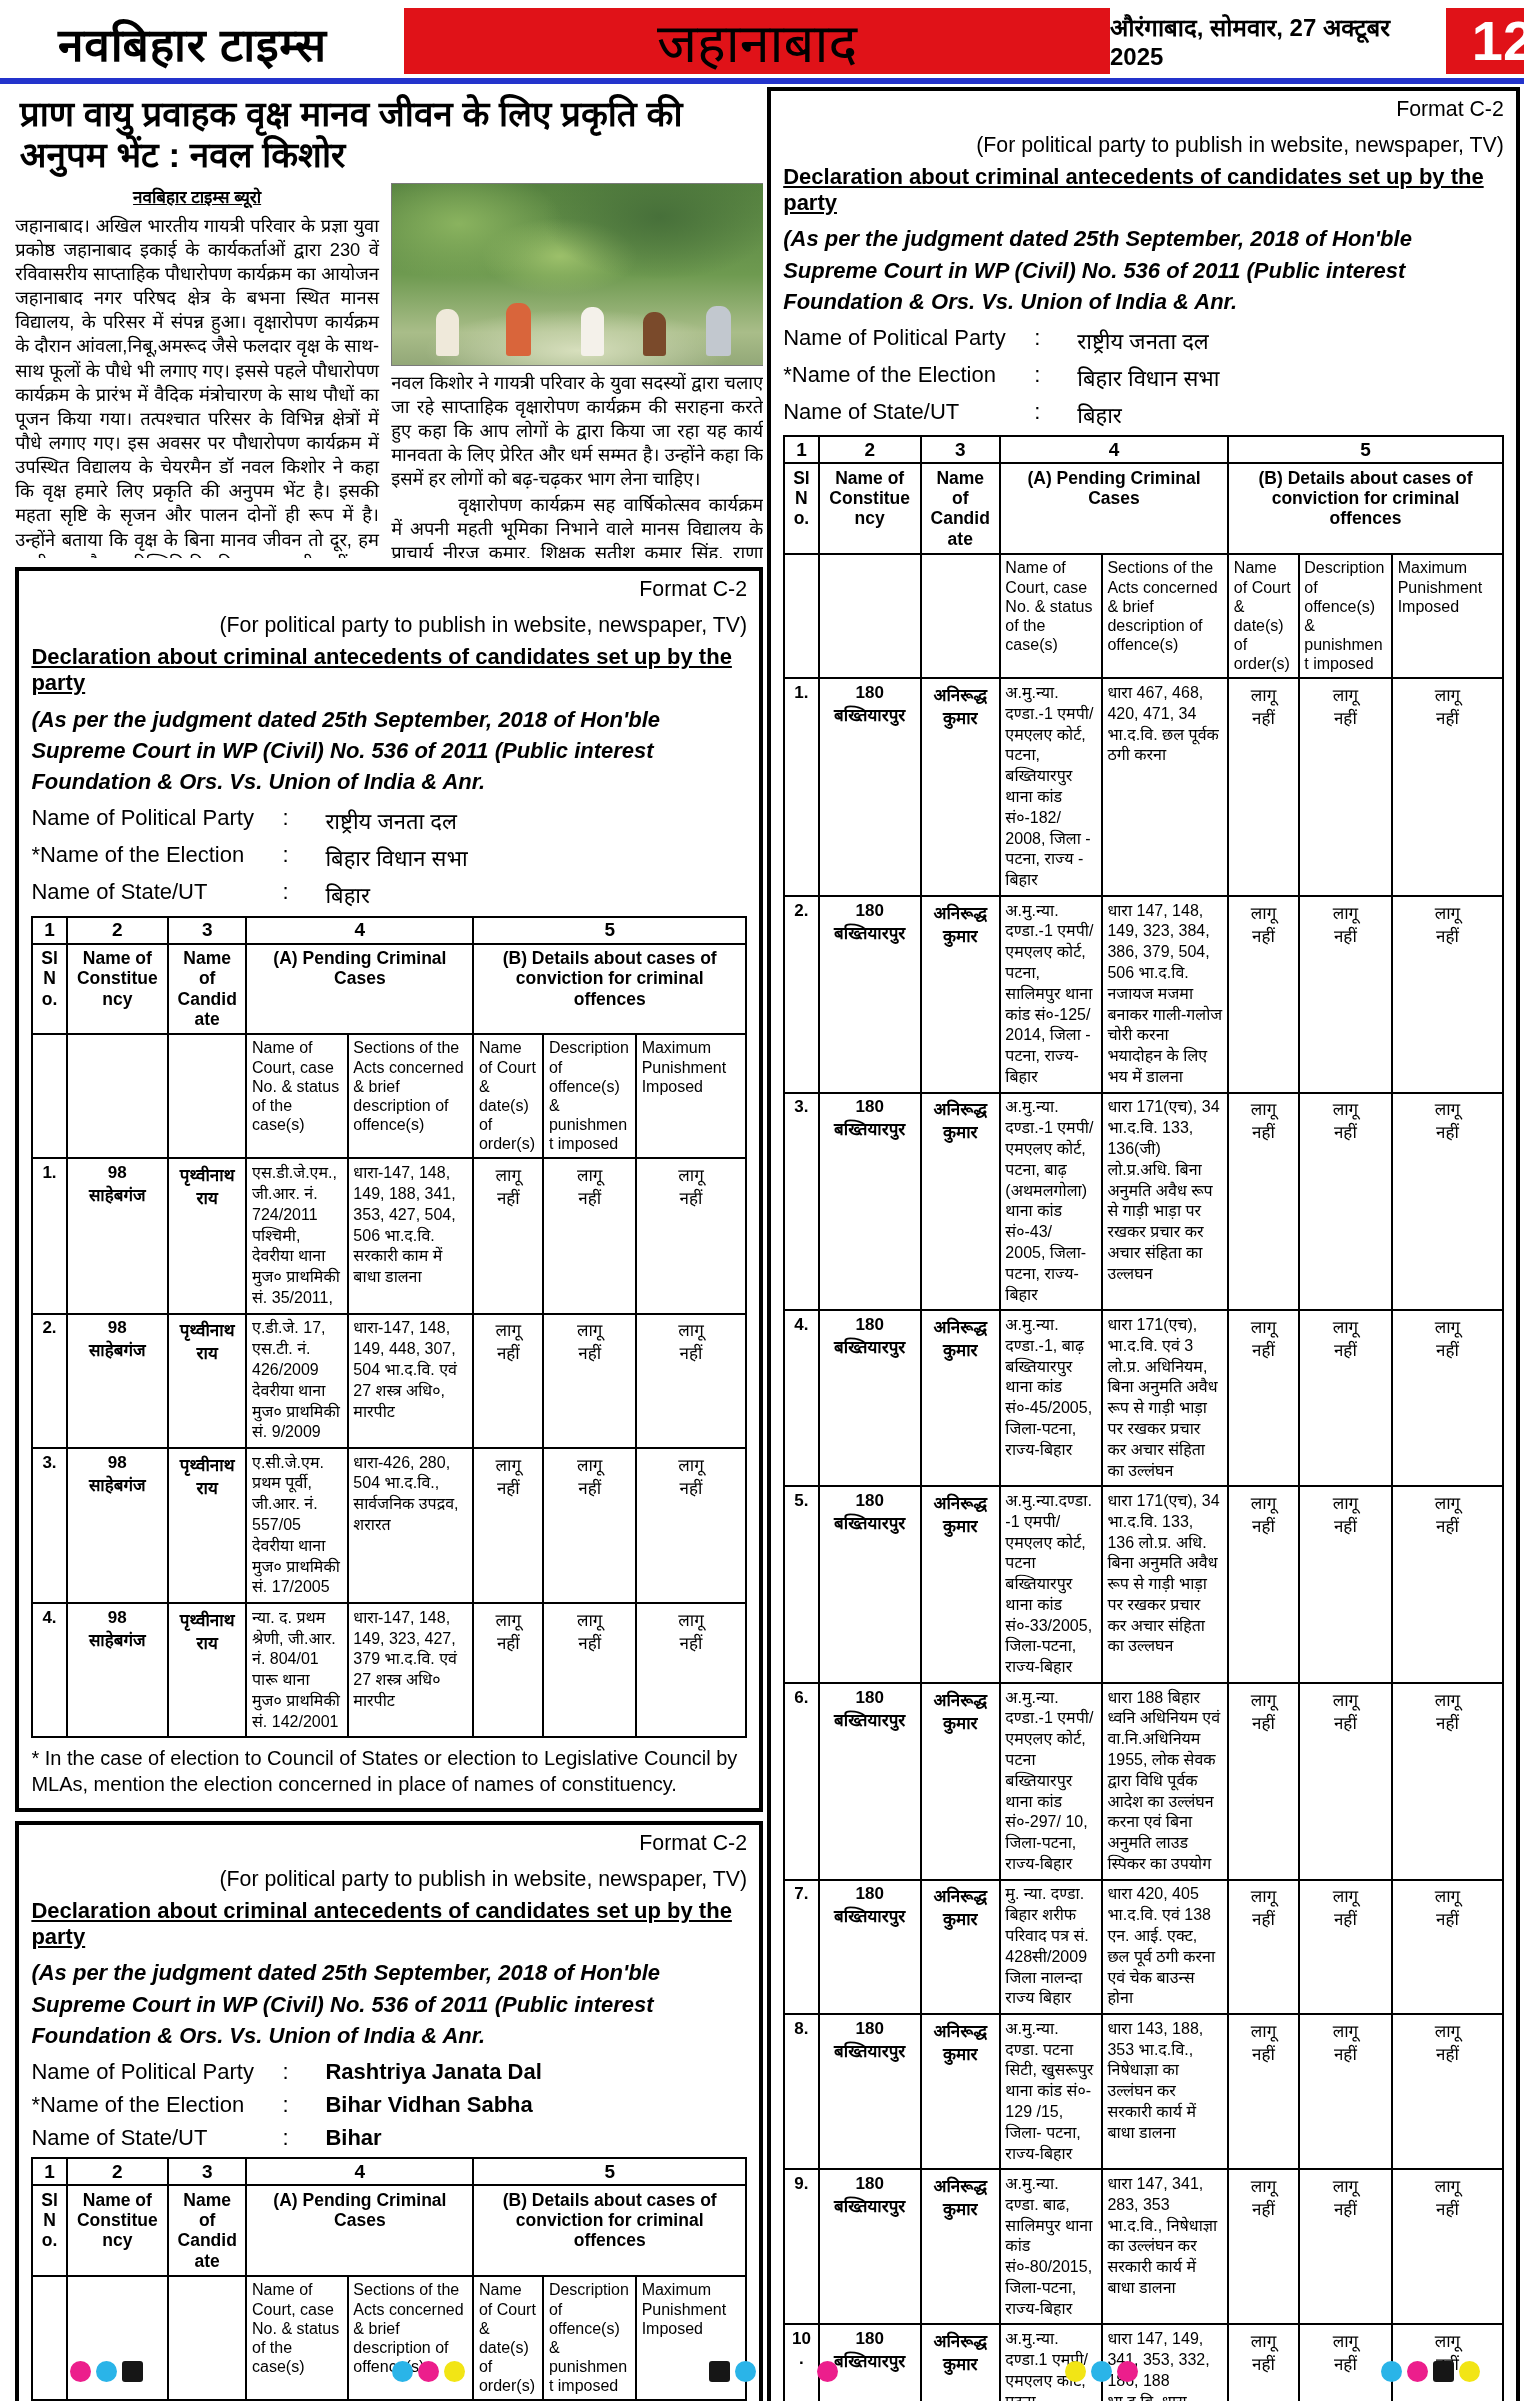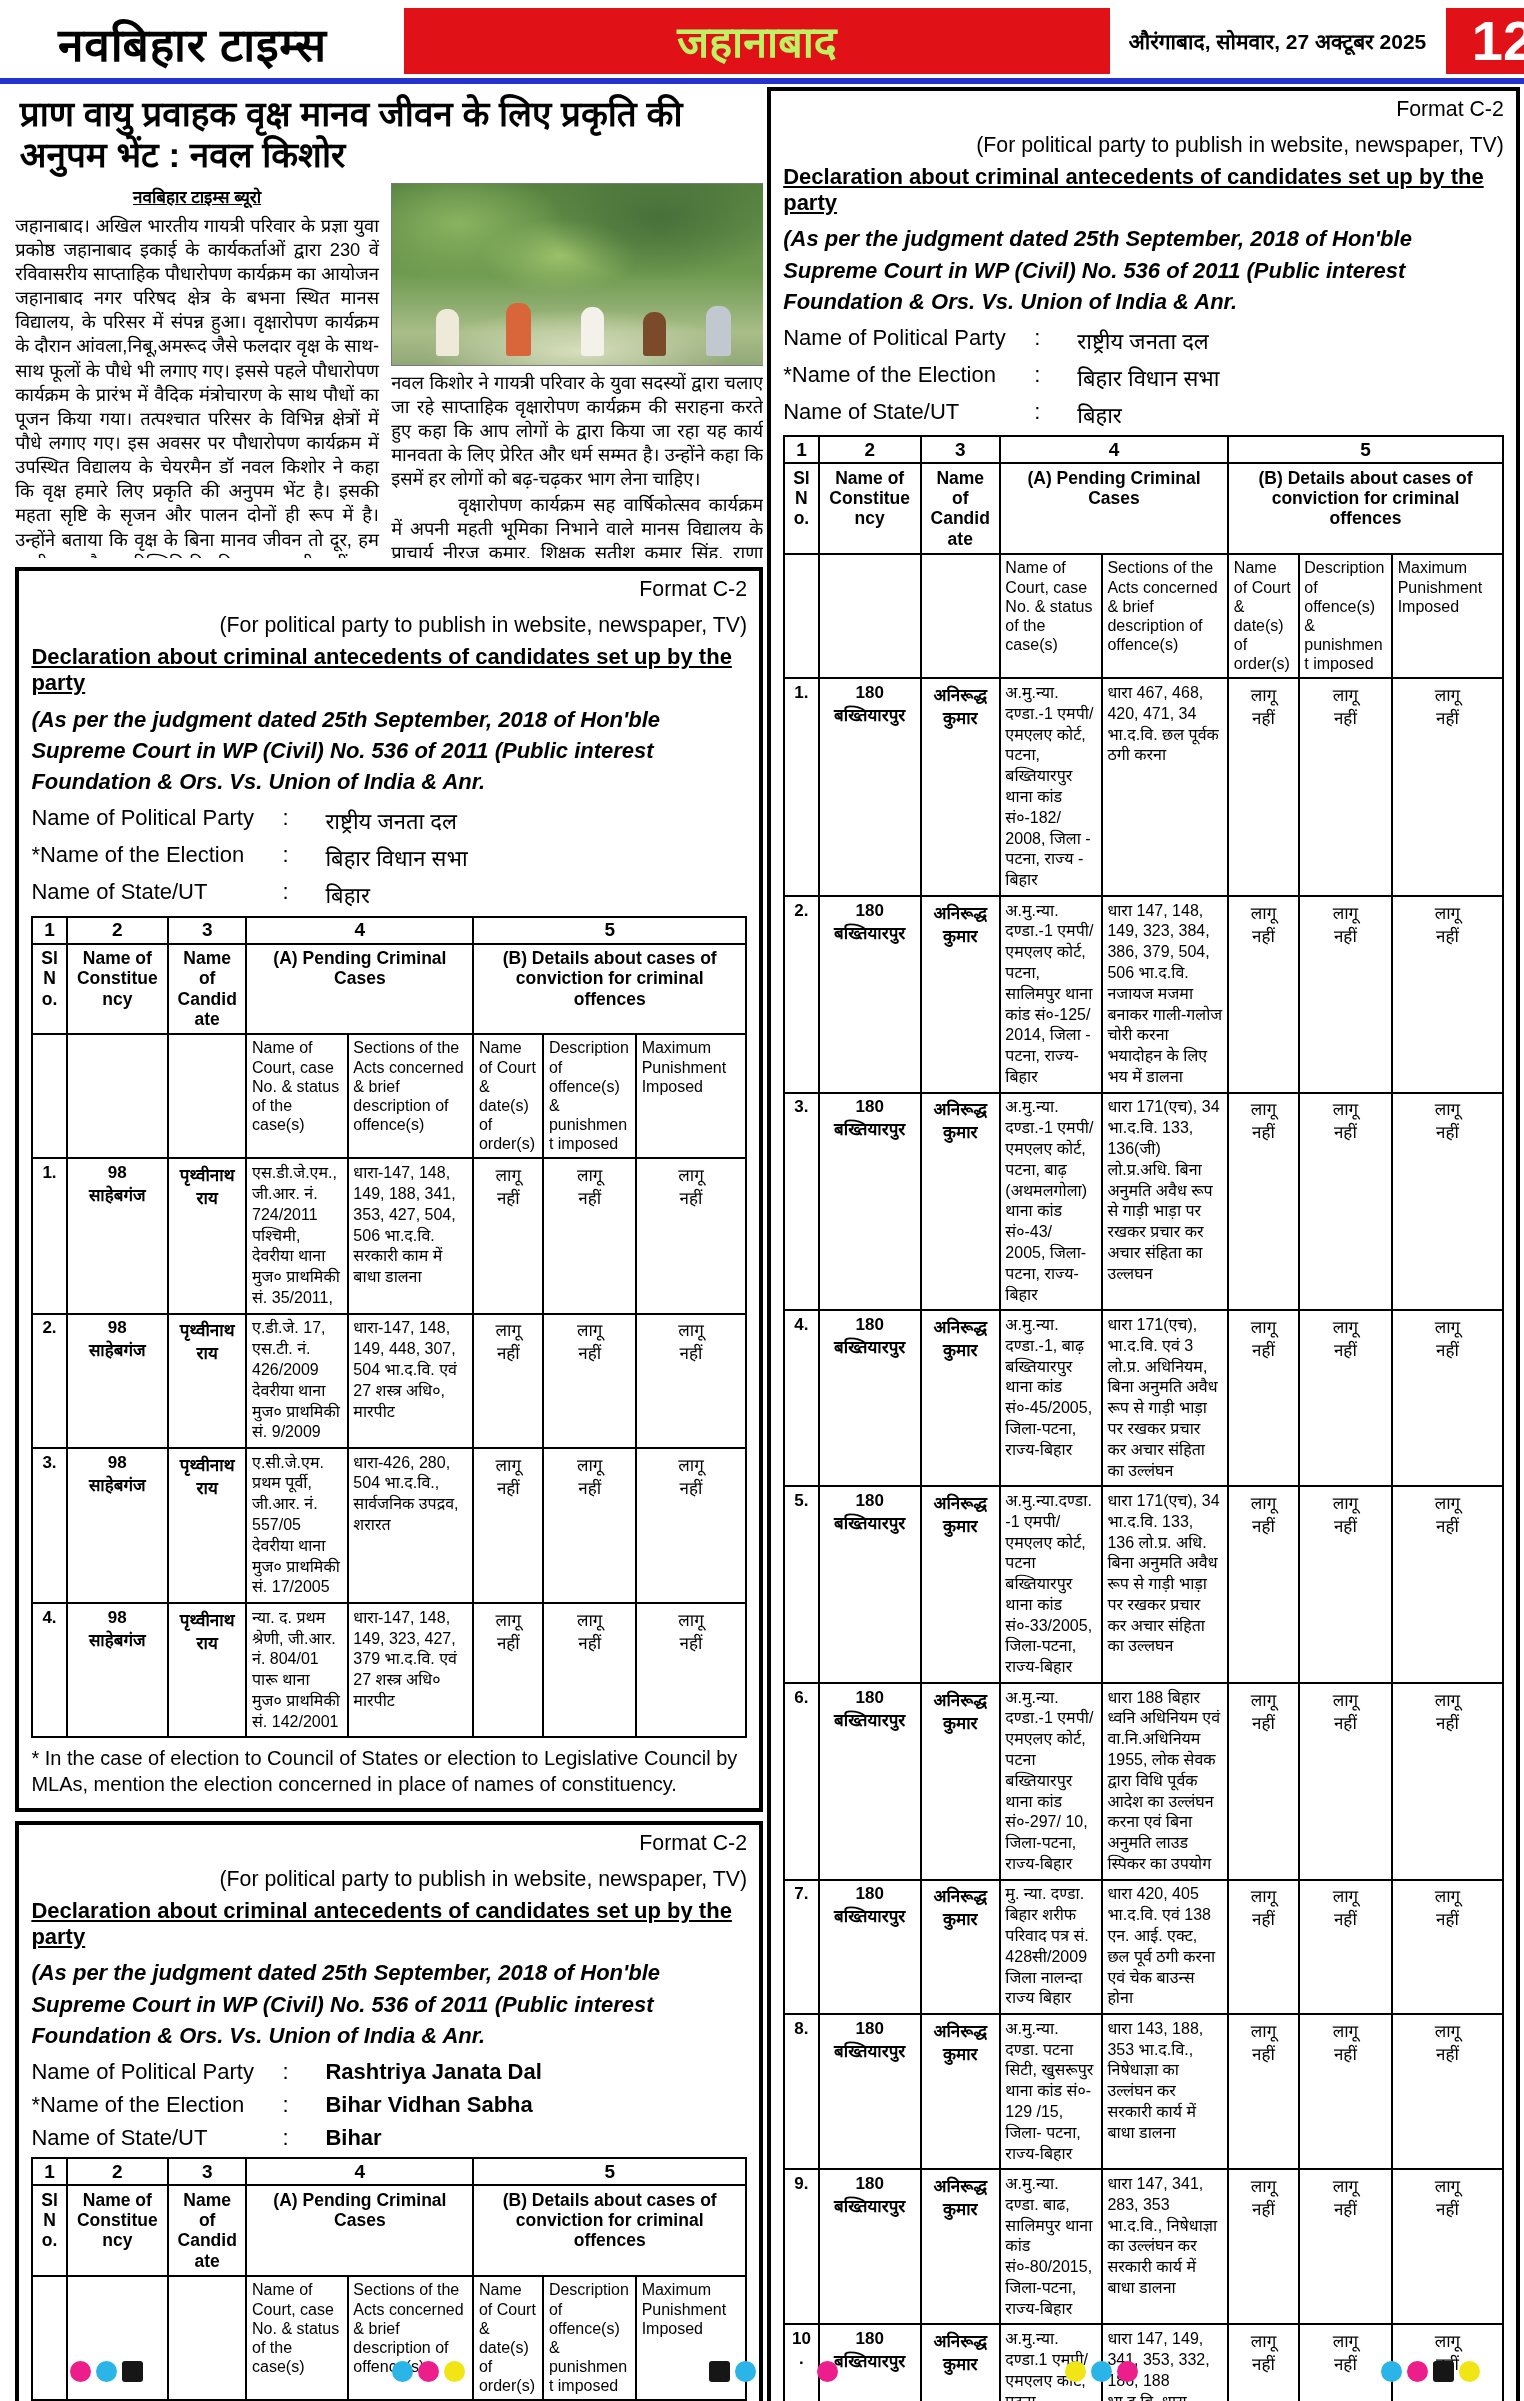--- a/index.html
+++ b/index.html
@@ -3,22 +3,22 @@
 <meta charset="utf-8">
 <style>
   html,body{margin:0;padding:0;background:#e9e9e9;}
   .page{position:relative;width:1524px;height:2401px;background:#fff;
         font-family:"Liberation Sans","DejaVu Sans",sans-serif;color:#000;overflow:hidden;margin:0 auto;}
 
   
   .masthead{position:absolute;top:0;left:0;width:1212px;height:79px;background:#fff;}
   .paper-name{position:absolute;left:58px;top:12.2px;font-size:46px;font-weight:bold;letter-spacing:0.8px;}
   .red-band{position:absolute;left:404px;top:7.6px;width:706px;height:66px;display:flex;align-items:center;justify-content:center;}
-  .section-name{color:#bef264;font-size:43px;font-weight:bold;}
-  .date-box{position:absolute;left:1110px;top:7.6px;width:335px;height:66px;display:flex;align-items:center;justify-content:center;font-size:21px;font-weight:bold;background:#fff;}
+  .section-name{color:#000000;font-size:54px;font-weight:normal;}
+  .date-box{position:absolute;left:1110px;top:7.6px;width:335px;height:66px;display:flex;align-items:center;justify-content:center;font-size:24px;font-weight:bold;background:#fff;}
   .page-num{position:absolute;left:1446px;top:7.6px;width:74px;height:66px;color:#ffffff;font-size:56px;font-weight:bold;display:flex;align-items:center;justify-content:center;padding-left:20px;}
   .blue-rule{position:absolute;top:78px;left:0;width:1524px;height:6.1px;}
 
   
   .left-col{position:absolute;left:15.2px;top:90px;width:748px;}
   .right-col{position:absolute;left:767px;top:87px;width:753px;}
 
   
   .article{height:468px;overflow:hidden;}
   .headline{font-size:35px;font-weight:bold;line-height:1.18;margin:3px 0 7.6px 4.6px;}

